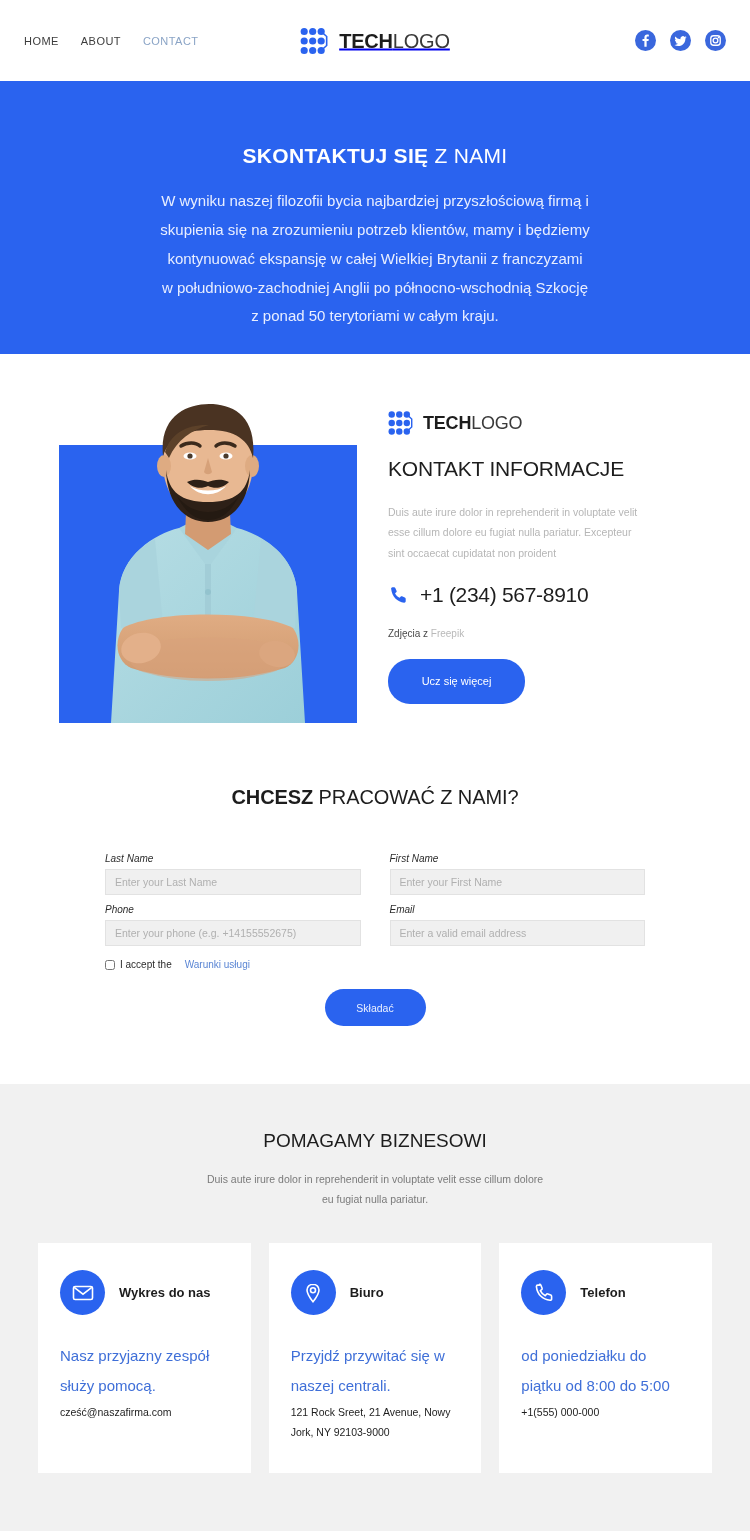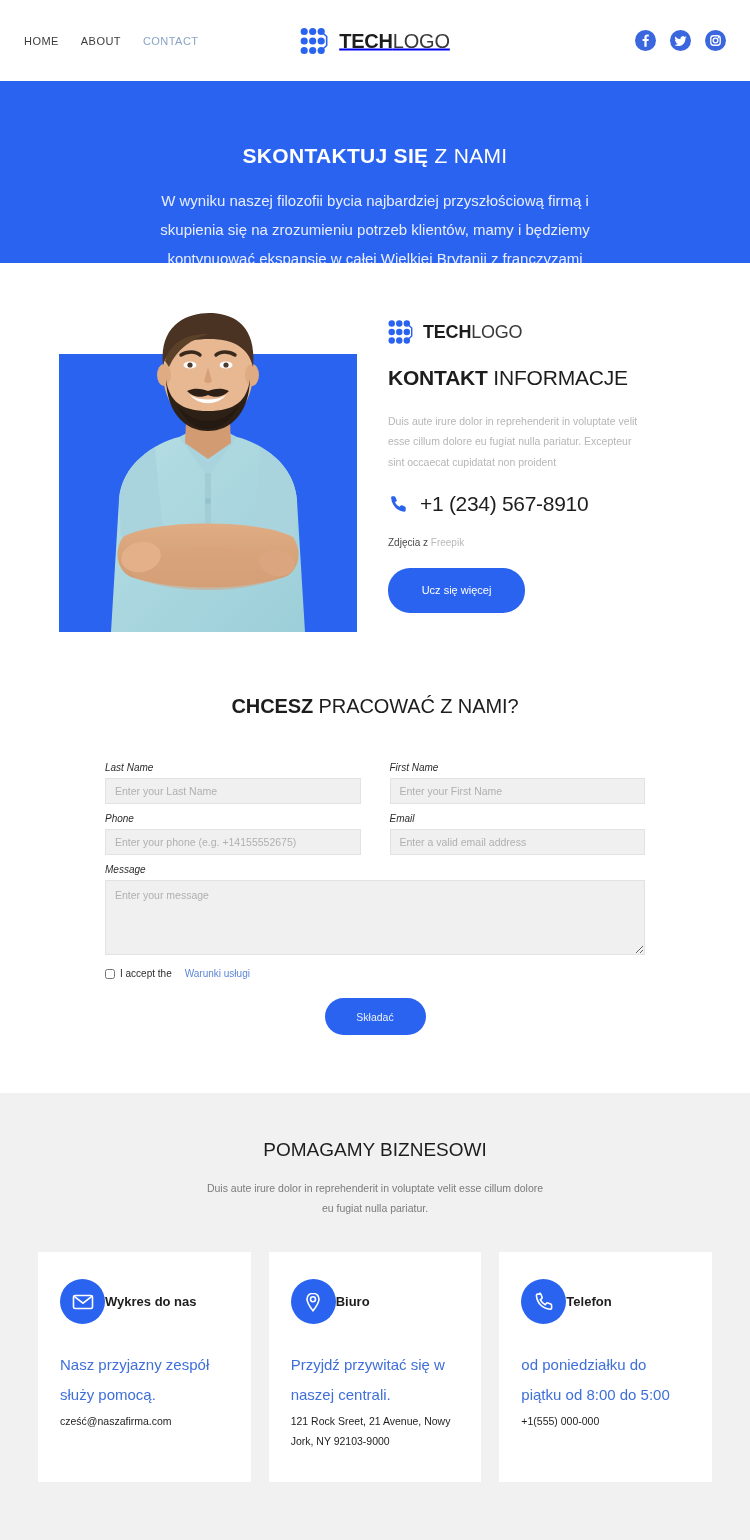--- a/index.html
+++ b/index.html
@@ -54,21 +54,21 @@
     display: flex;
     align-items: center;
     gap: 14px;
   }
   .soc { width: 21px; height: 21px; display: block; }
 
   
   .hero {
     background: #2a63ef;
     padding: 62px 0 0 0;
-    height: 182px;
+    height: 273px;
     text-align: center;
   }
   .hero-title {
     color: #ffffff;
     font-size: 21px;
     letter-spacing: .3px;
     line-height: 1.2;
     font-weight: 400;
   }
   .hero-title .bold { font-weight: 700; }
@@ -107,21 +107,21 @@
   .info-col { width: 375px; padding: 15px 40px 0 13px; }
   .info-brand { display: flex; align-items: center; gap: 8px; margin-bottom: 22px; }
   .info-brand .brand-text { font-size: 18px; }
   .info-title {
     font-size: 21px;
     letter-spacing: -.2px;
     color: #1d1d1d;
     font-weight: 400;
     margin-bottom: 21px;
   }
-  .info-title .bold { font-weight: 700; }
+  .info-title .bold { font-weight: 400; }
   .info-desc {
     font-size: 10.5px;
     color: #b6b6b6;
     line-height: 1.95;
     width: 252px;
     margin-bottom: 20px;
   }
   .phone-row { display: flex; align-items: center; gap: 10px; margin-bottom: 21px; }
   .phone-num {
     font-size: 21px;
@@ -228,21 +228,21 @@
     width: 340px;
     margin: 0 auto 34px;
   }
   .cards { display: flex; gap: 18px; padding: 0 38px; }
   .card {
     flex: 1;
     background: #ffffff;
     padding: 27px 22px 30px 22px;
     min-height: 194px;
   }
-  .card-head { display: flex; align-items: center; margin-bottom: 26px; }
+  .card-head { display: flex; align-items: center; gap: 14px; margin-bottom: 26px; }
   .card-ic {
     width: 45px; height: 45px;
     border-radius: 50%;
     background: #2a63ef;
     display: flex; align-items: center; justify-content: center;
     flex: none;
   }
   .card-ttl { font-size: 13px; font-weight: 700; color: #1d1d1d; }
   .card-l1 { font-size: 15px; color: #3f6fd8; line-height: 1.95; margin-bottom: 2px; }
   .card-l2 { font-size: 10.5px; color: #1d1d1d; line-height: 1.95; }
@@ -425,24 +425,20 @@
         <div class="fld">
           <label>Phone</label>
           <input type="text" placeholder="Enter your phone (e.g. +14155552675)" style="">
         </div>
         <div class="fld">
           <label>Email</label>
           <input type="text" placeholder="Enter a valid email address" style="">
         </div>
       </div>
 
-      <div class="fld">
-        <label>Message</label>
-        <textarea placeholder="Enter your message" style=""></textarea>
-      </div>
 
       <label class="accept">
         <input type="checkbox" style="">
         <span>I accept the </span>
           <a href="#">Warunki usługi</a>
       </label>
 
       <div class="submit-wrap">
         <button class="btn-submit">Składać</button>
       </div>

